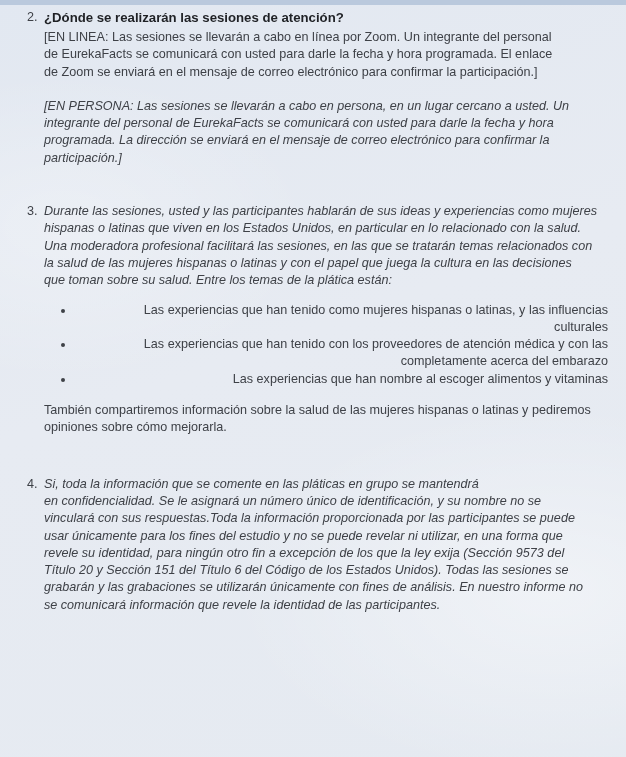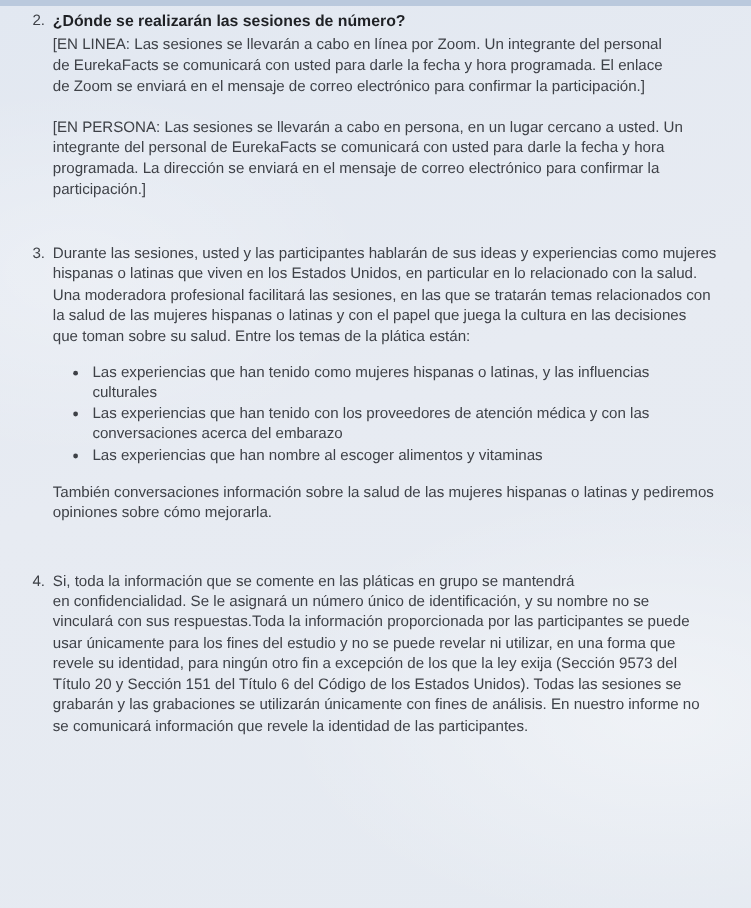--- a/index.html
+++ b/index.html
@@ -44,65 +44,66 @@
     margin: 0 0 3px 0;
     font-size: 13.2px;
     font-weight: bold;
     color: #1f2125;
     line-height: 17px;
   }
   .para {
     margin: 0 0 17px 0;
     white-space: pre-wrap;
   }
-  .para.last { margin-bottom: 0; }
+  .para.last { margin-bottom: 0; font-style: italic; }
   ul.topics {
     list-style: disc outside;
     margin: 12px 0 14px 0;
     padding-left: 31px;
   }
   ul.topics li {
     padding-left: 2px;
     white-space: pre-wrap;
+    text-align: right;
   }
 </style>
 </head>
 <body>
 
 <div class="top-band"></div>
 
 <div class="doc">
 
   <div class="q-item item-2">
     <span class="item-number">2.</span>
-    <div class="question">¿Dónde se realizarán las sesiones de número?</div>
+    <div class="question">¿Dónde se realizarán las sesiones de atención?</div>
     <p class="para">[EN LINEA: Las sesiones se llevarán a cabo en línea por Zoom. Un integrante del personal
 de EurekaFacts se comunicará con usted para darle la fecha y hora programada. El enlace
 de Zoom se enviará en el mensaje de correo electrónico para confirmar la participación.]</p>
     <p class="para last">[EN PERSONA: Las sesiones se llevarán a cabo en persona, en un lugar cercano a usted. Un
 integrante del personal de EurekaFacts se comunicará con usted para darle la fecha y hora
 programada. La dirección se enviará en el mensaje de correo electrónico para confirmar la
 participación.]</p>
   </div>
 
   <div class="q-item item-3">
     <span class="item-number">3.</span>
     <p class="para last">Durante las sesiones, usted y las participantes hablarán de sus ideas y experiencias como mujeres
 hispanas o latinas que viven en los Estados Unidos, en particular en lo relacionado con la salud.
 Una moderadora profesional facilitará las sesiones, en las que se tratarán temas relacionados con
 la salud de las mujeres hispanas o latinas y con el papel que juega la cultura en las decisiones
 que toman sobre su salud. Entre los temas de la plática están:</p>
     <ul class="topics">
       <li>Las experiencias que han tenido como mujeres hispanas o latinas, y las influencias
 culturales</li>
       <li>Las experiencias que han tenido con los proveedores de atención médica y con las
-conversaciones acerca del embarazo</li>
+completamente acerca del embarazo</li>
       <li>Las experiencias que han nombre al escoger alimentos y vitaminas</li>
     </ul>
-    <p class="para">También conversaciones información sobre la salud de las mujeres hispanas o latinas y pediremos
+    <p class="para">También compartiremos información sobre la salud de las mujeres hispanas o latinas y pediremos
 opiniones sobre cómo mejorarla.</p>
   </div>
 
   <div class="q-item item-4">
     <span class="item-number">4.</span>
     <p class="para last">Si, toda la información que se comente en las pláticas en grupo se mantendrá
 en confidencialidad. Se le asignará un número único de identificación, y su nombre no se
 vinculará con sus respuestas.Toda la información proporcionada por las participantes se puede
 usar únicamente para los fines del estudio y no se puede revelar ni utilizar, en una forma que
 revele su identidad, para ningún otro fin a excepción de los que la ley exija (Sección 9573 del

